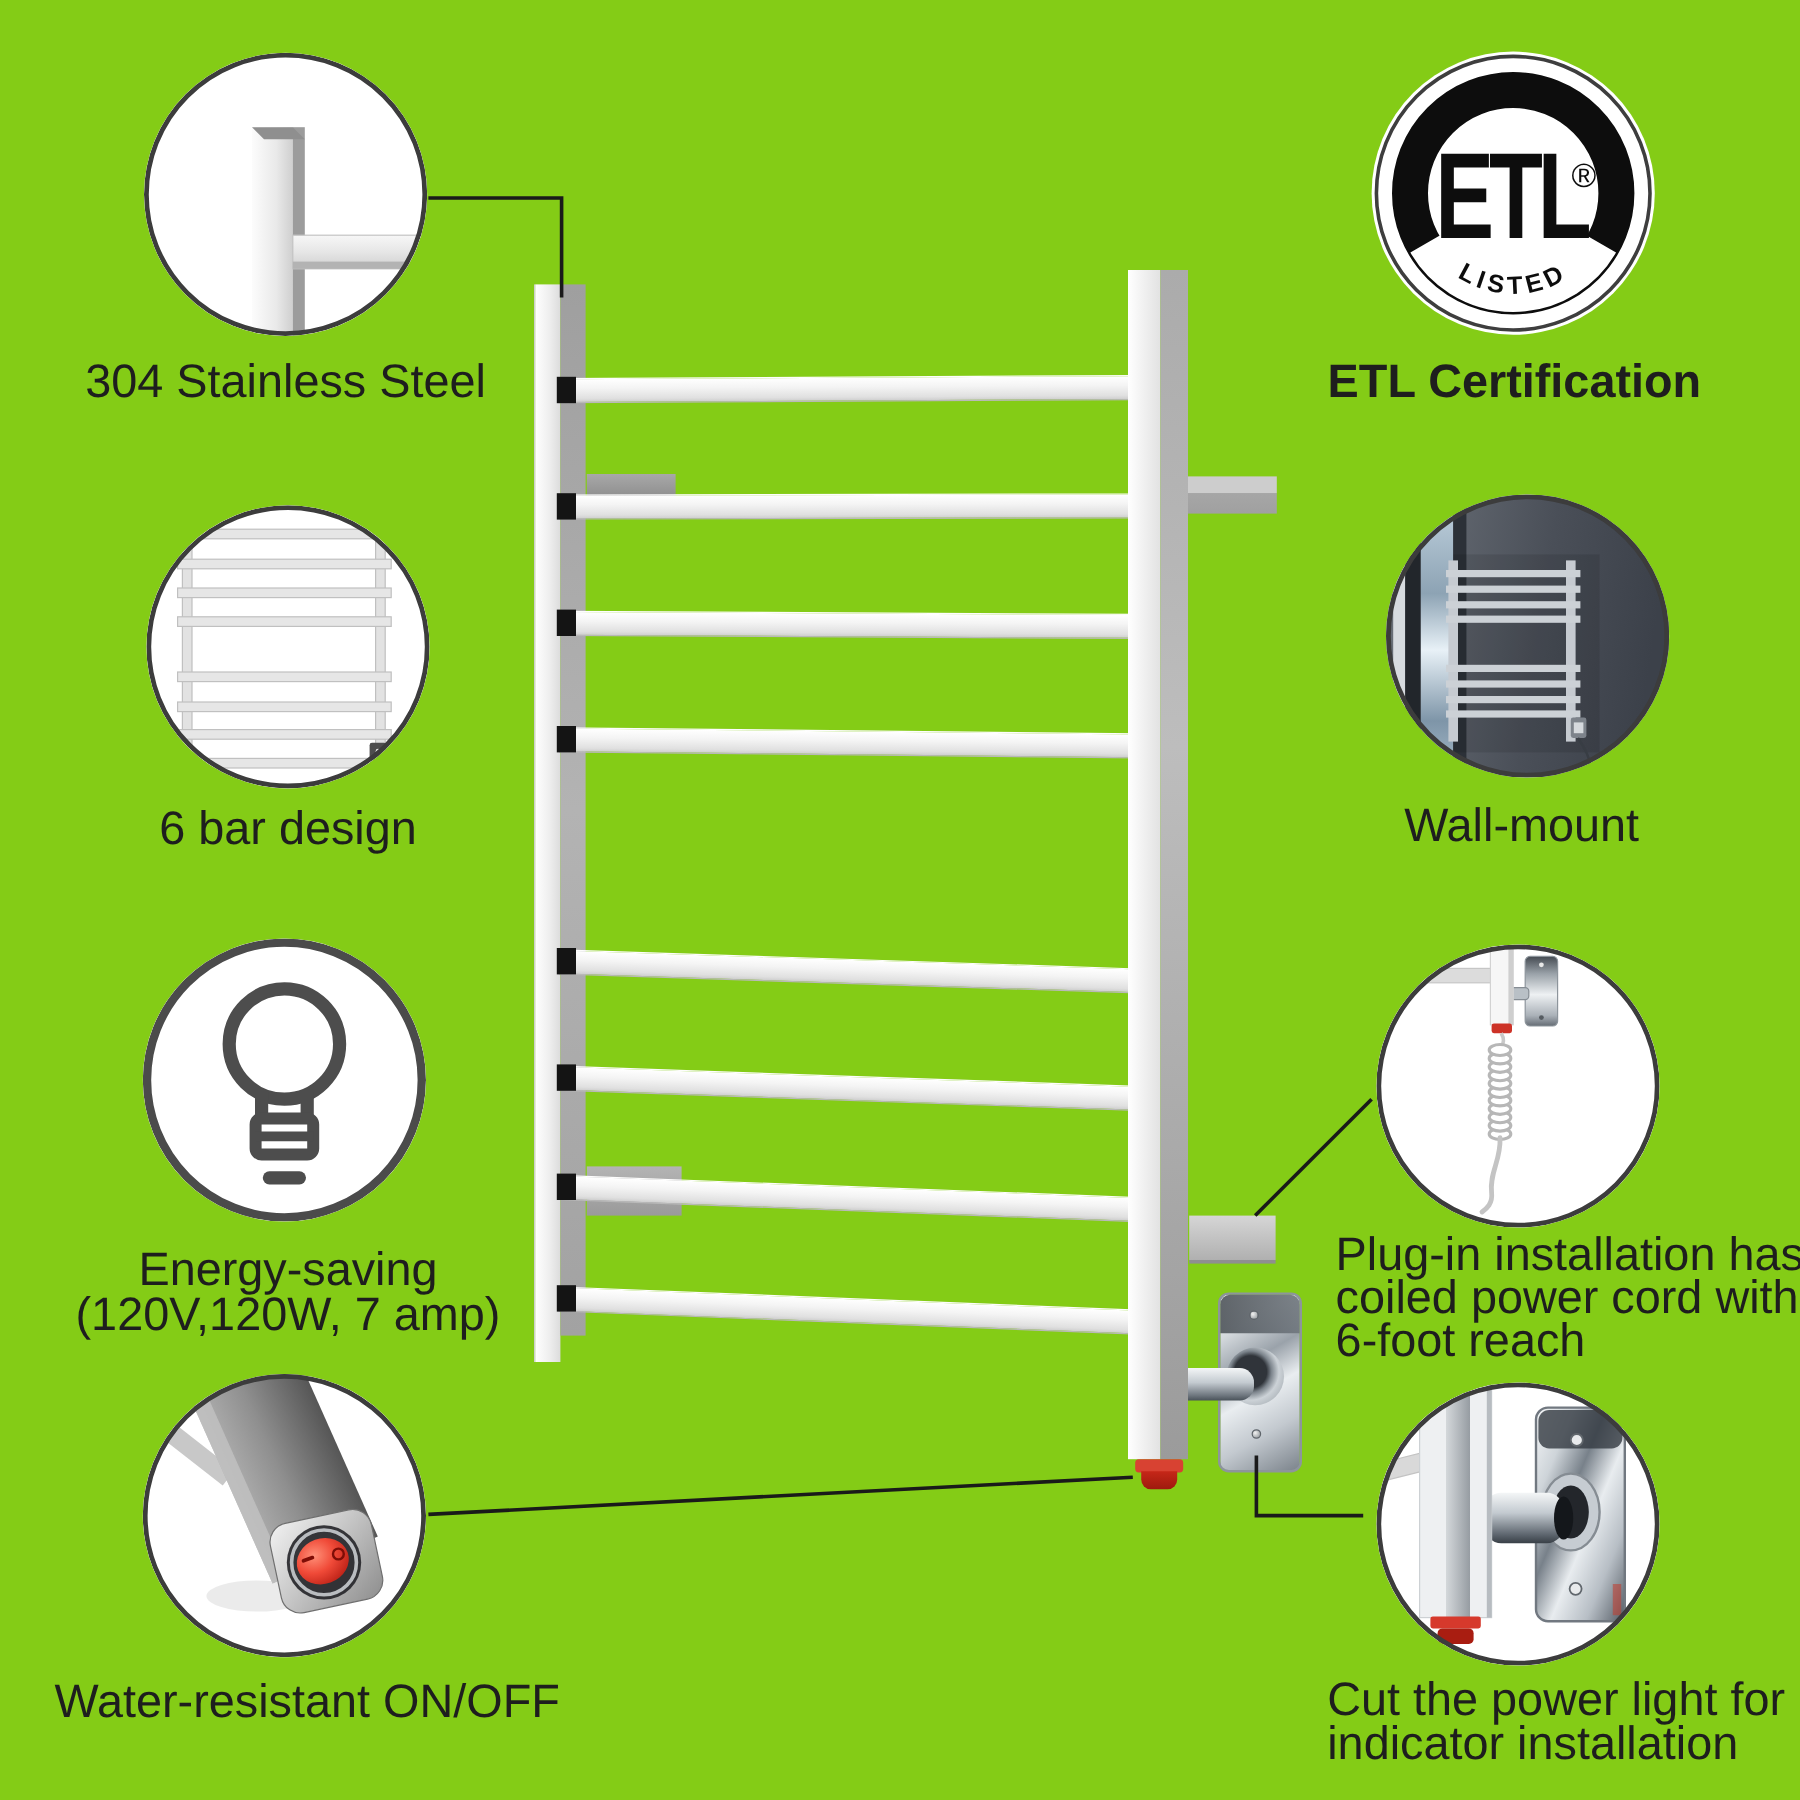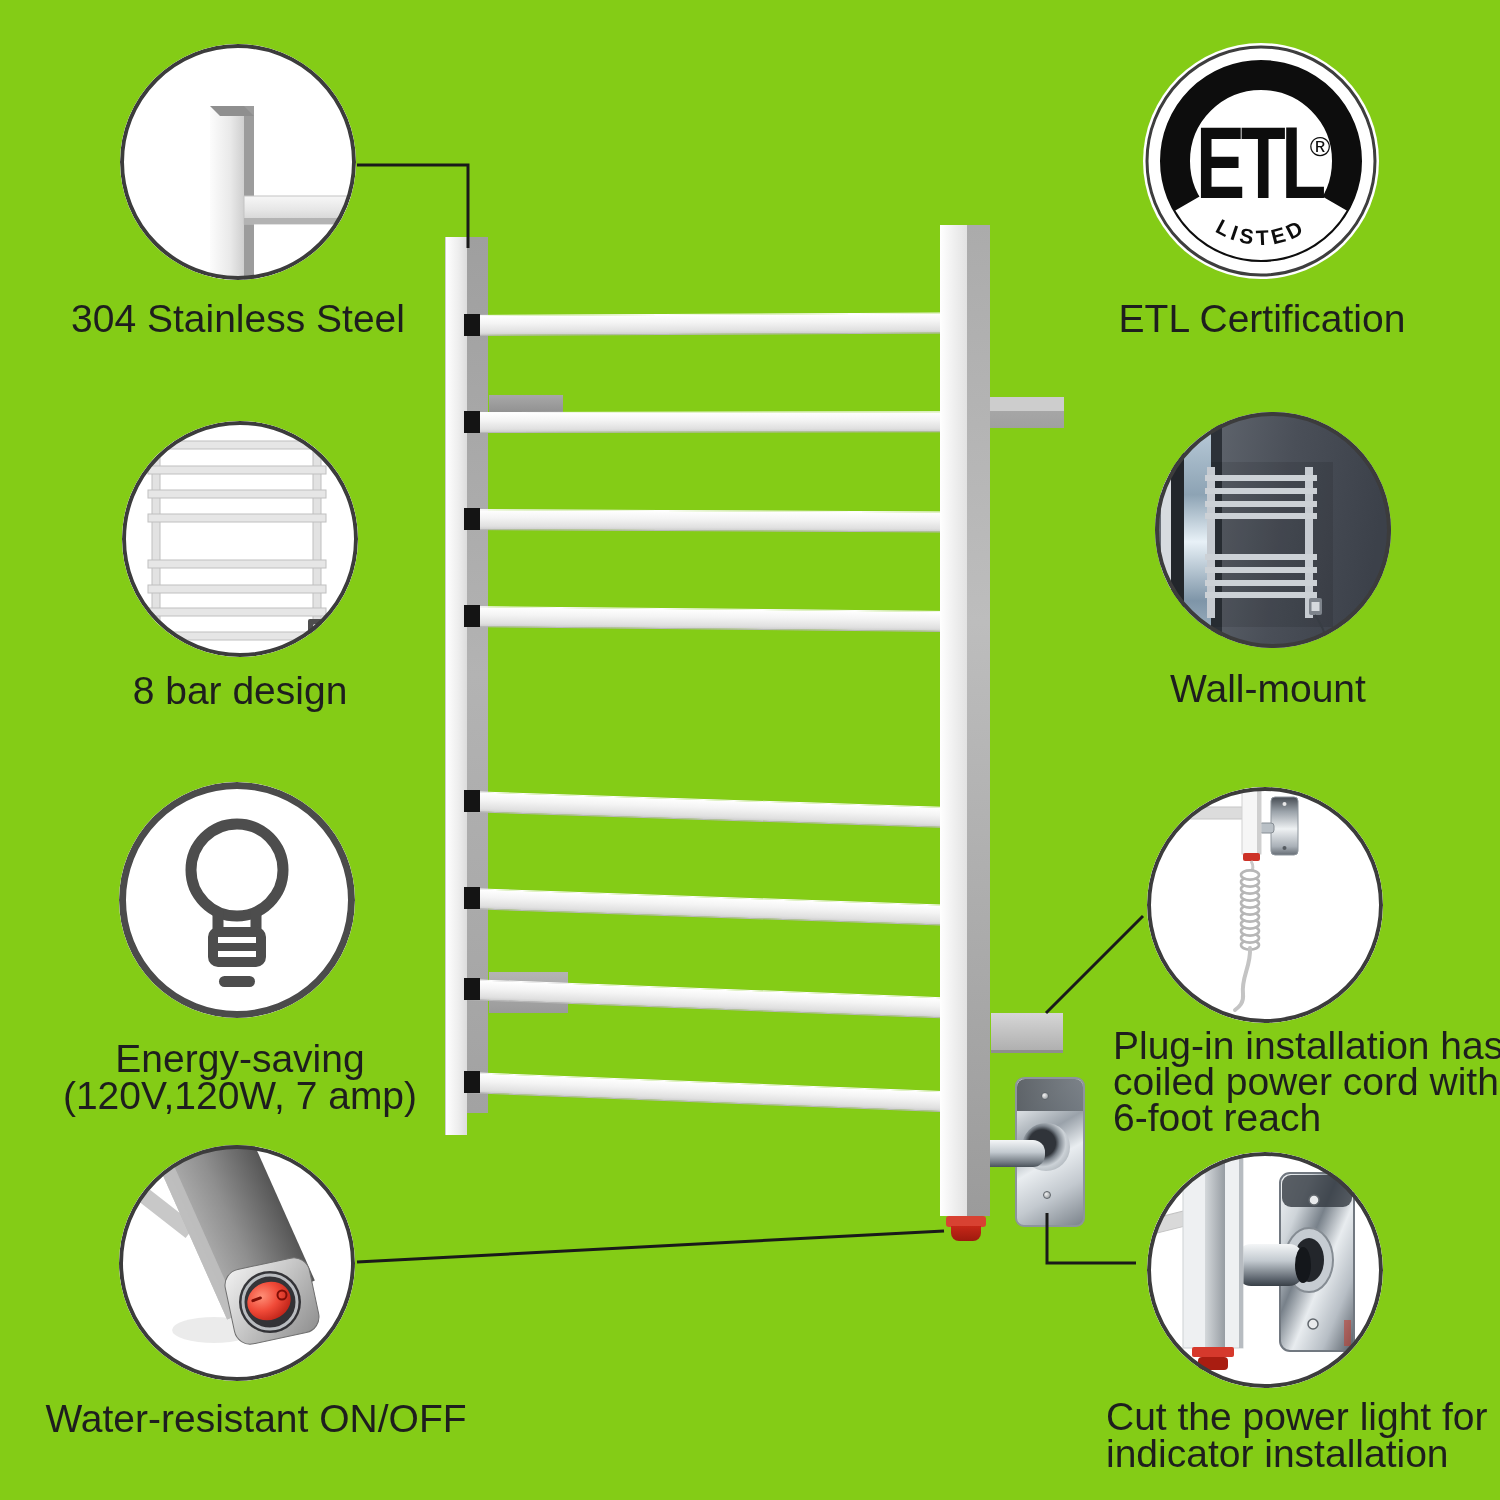--- a/index.html
+++ b/index.html
@@ -306,33 +306,33 @@
       <rect x="51" y="205" width="30" height="13" rx="4" fill="#a91d11"></rect>
     </svg>
     <div class="ring"></div>
   </div>
 
   <div class="label center" style="left:238px;top:300px;">
     <span>304 Stainless Steel</span>
   </div>
 
   <div class="label center" style="left:240px;top:672px;">
-    <span>8 bar design</span>
+    <span>6 bar design</span>
   </div>
 
   <div class="label center" style="left:240px;top:1040px;">
     <span>Energy-saving</span>
     <span>(120V,120W, 7 amp)</span>
   </div>
 
   <div class="label center" style="left:256px;top:1400px;text-align:right;">
     <span>Water-resistant ON/OFF</span>
   </div>
 
-  <div class="label center" style="left:1262px;top:300px;">
+  <div class="label center" style="left:1262px;top:300px;font-weight:bold;">
     <span>ETL Certification</span>
   </div>
 
   <div class="label center" style="left:1268px;top:670px;">
     <span>Wall-mount</span>
   </div>
 
   <div class="label" style="left:1113px;top:1028px;line-height:36px;">
     <span>Plug-in installation has</span>
     <span>coiled power cord with</span>

